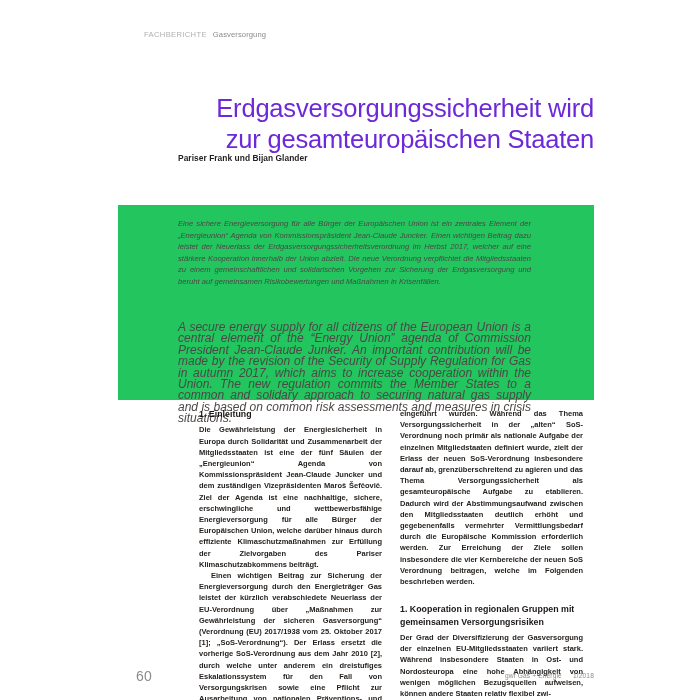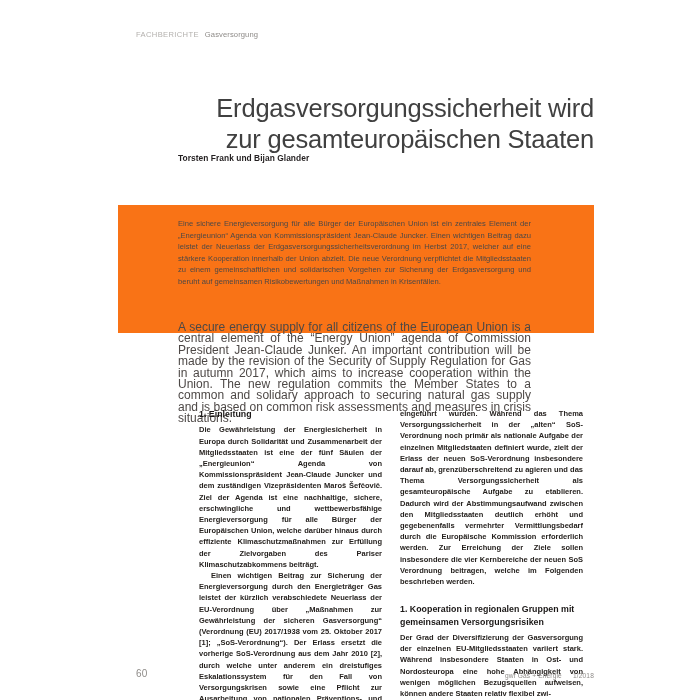--- a/index.html
+++ b/index.html
@@ -20,21 +20,21 @@
   .page {
     position: absolute;
     inset: 0;
     width: 700px;
     height: 700px;
   }
 
   
   .runninghead {
     position: absolute;
-    left: 136px;
+    left: 144px;
     top: 30px;
     font-size: 7.6px;
     letter-spacing: 0.35px;
     line-height: 10px;
     white-space: nowrap;
     text-align: center;
   }
   .runninghead .rubric {
     color: #b3b0ad;
     font-weight: normal;
@@ -48,21 +48,21 @@
   
   .title {
     position: absolute;
     left: 118px;
     top: 76px;
     width: 476px;
     text-align: right;
     font-size: 25.5px;
     line-height: 31px;
     font-weight: 300;
-    color: #404040;
+    color: #6d28d9;
     letter-spacing: -0.2px;
   }
   .title span { display: block; }
 
   .authors {
     position: absolute;
     left: 178px;
     top: 152px;
     width: 416px;
     font-size: 8.4px;
@@ -82,22 +82,23 @@
     color: #908d8a;
     letter-spacing: 0.05px;
   }
 
   
   .abstract-panel {
     position: absolute;
     left: 118px;
     top: 205px;
     width: 476px;
-    height: 128px;
-    background: #f97316;
+    height: 195px;
+    background: #22c55e;
+    font-style: italic;
   }
   .abstract-de {
     position: absolute;
     left: 60px;
     top: 13px;
     width: 353px;
     font-size: 7.6px;
     line-height: 11.6px;
     color: #4d4846;
     text-align: justify;
@@ -155,21 +156,21 @@
     hyphens: manual;
     font-weight: bold;
   }
   .col p.indent { text-indent: 12px; }
 
   
   .folio {
     position: absolute;
     left: 136px;
     top: 668px;
-    font-size: 10px;
+    font-size: 14px;
     color: #8e8b88;
     font-weight: 300;
     letter-spacing: 0.3px;
   }
   .imprint {
     position: absolute;
     right: 106px;
     top: 672px;
     font-size: 6.6px;
     color: #8e8b88;
@@ -185,21 +186,21 @@
 
   <div class="runninghead">
     <span class="rubric">FACHBERICHTE</span><span class="topic">Gasversorgung</span>
   </div>
 
   <h1 class="title">
     <span>Erdgasversorgungssicherheit wird</span>
     <span>zur gesamteuropäischen Staaten</span>
   </h1>
 
-  <div class="authors">Torsten Frank und Bijan Glander</div>
+  <div class="authors">Pariser Frank und Bijan Glander</div>
 
   <div class="abstract-panel">
     <div class="abstract-de">Eine sichere Energieversorgung für alle Bürger der Europäischen Union ist ein zentrales Element der „Energieunion“ Agenda von Kommissionspräsident Jean-Claude Juncker. Einen wichtigen Beitrag dazu leistet der Neuerlass der Erdgasversorgungssicherheitsverordnung im Herbst 2017, welcher auf eine stärkere Kooperation innerhalb der Union abzielt. Die neue Verordnung verpflichtet die Mitgliedsstaaten zu einem gemeinschaftlichen und solidarischen Vorgehen zur Sicherung der Erdgasversorgung und beruht auf gemeinsamen Risikobewertungen und Maßnahmen in Krisenfällen.</div>
     <div class="abstract-en">A secure energy supply for all citizens of the European Union is a central element of the “Energy Union” agenda of Commission President Jean-Claude Junker. An important contribution will be made by the revision of the Security of Supply Regulation for Gas in autumn 2017, which aims to increase cooperation within the Union. The new regulation commits the Member States to a common and solidary approach to securing natural gas supply and is based on common risk assessments and measures in crisis situations.</div>
   </div>
 
   <div class="col col-left">
     <h2>1. Einleitung</h2>
     <p>Die Gewährleistung der Energiesicherheit in Europa durch Solidarität und Zusammenarbeit der Mitgliedsstaaten ist eine der fünf Säulen der „Energieunion“ Agenda von Kommissionspräsident Jean-Claude Juncker und dem zuständigen Vizepräsidenten Maroš Šefčovič. Ziel der Agenda ist eine nachhaltige, sichere, erschwingliche und wettbewerbsfähige Energieversorgung für alle Bürger der Europäischen Union, welche darüber hinaus durch effiziente Klimaschutzmaßnahmen zur Erfüllung der Zielvorgaben des Pariser Klimaschutzabkommens beiträgt.</p>
     <p class="indent">Einen wichtigen Beitrag zur Sicherung der Energieversorgung durch den Energieträger Gas leistet der kürzlich verabschiedete Neuerlass der EU-Verordnung über „Maßnahmen zur Gewährleistung der sicheren Gasversorgung“ (Verordnung (EU) 2017/1938 vom 25. Oktober 2017 [1]; „SoS-Verordnung“). Der Erlass ersetzt die vorherige SoS-Verordnung aus dem Jahr 2010 [2], durch welche unter anderem ein dreistufiges Eskalationssystem für den Fall von Versorgungskrisen sowie eine Pflicht zur Ausarbeitung von nationalen Präventions- und Notfallplänen</p>

